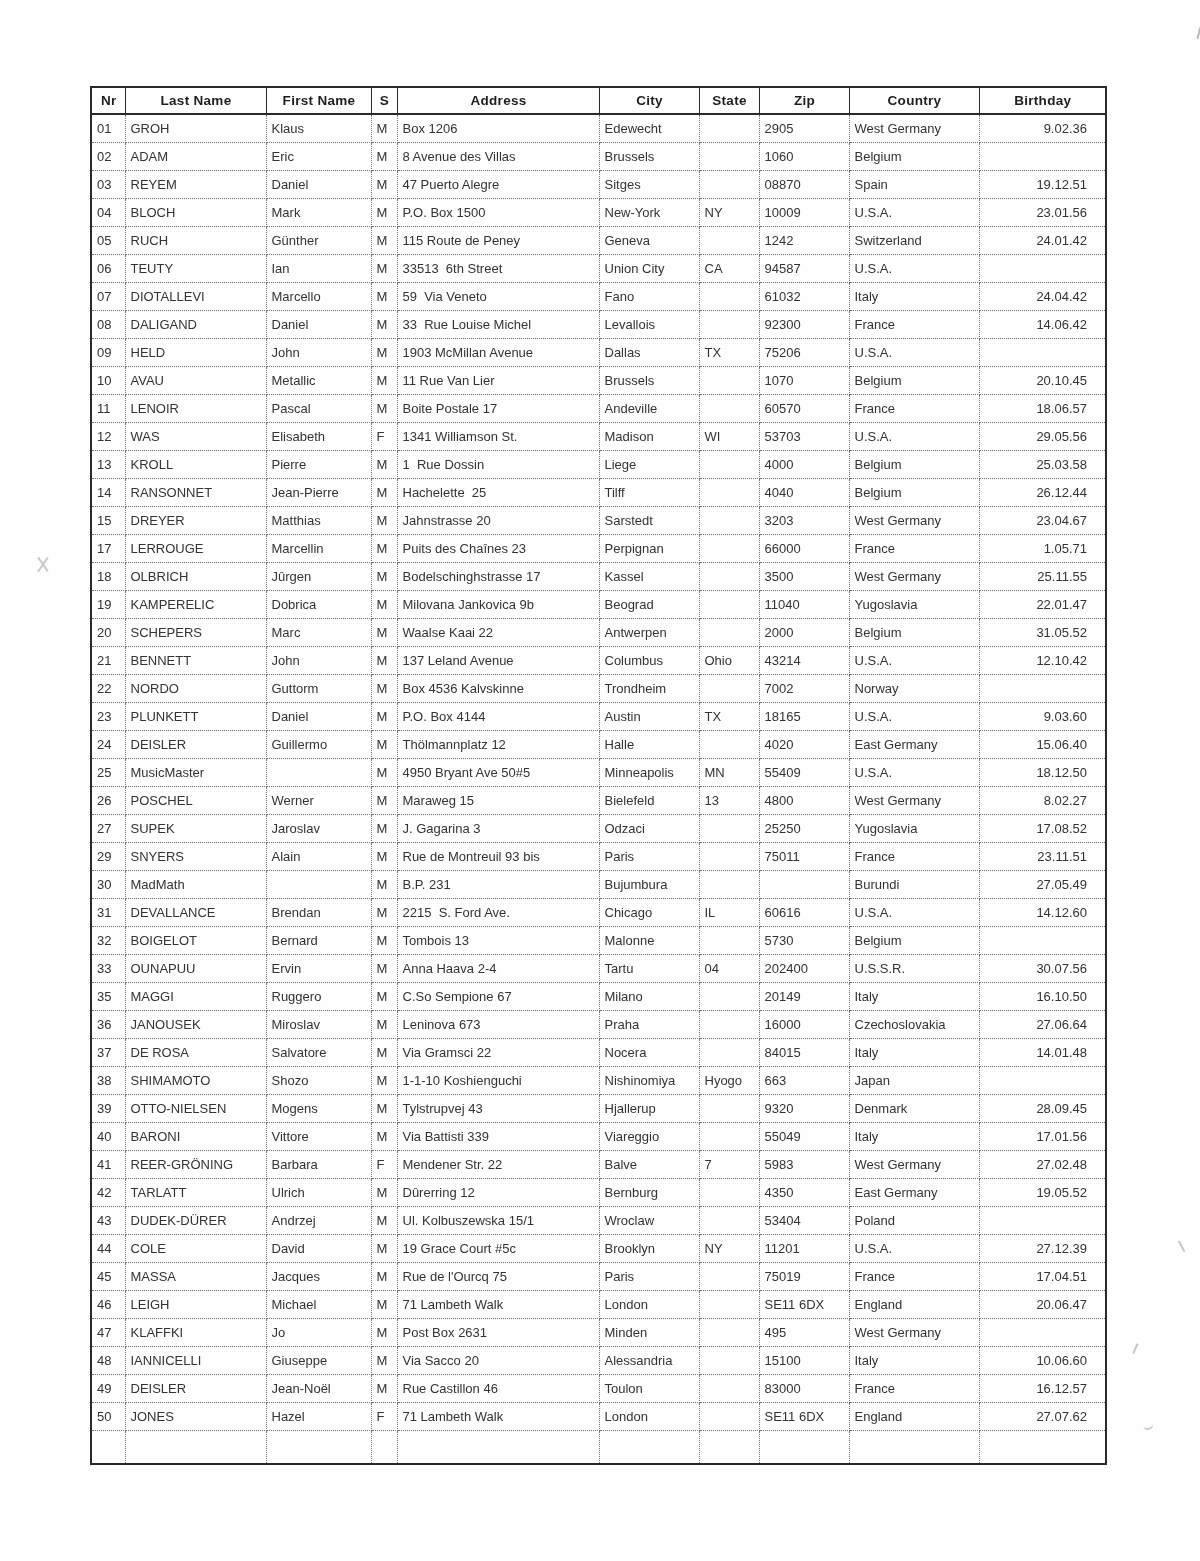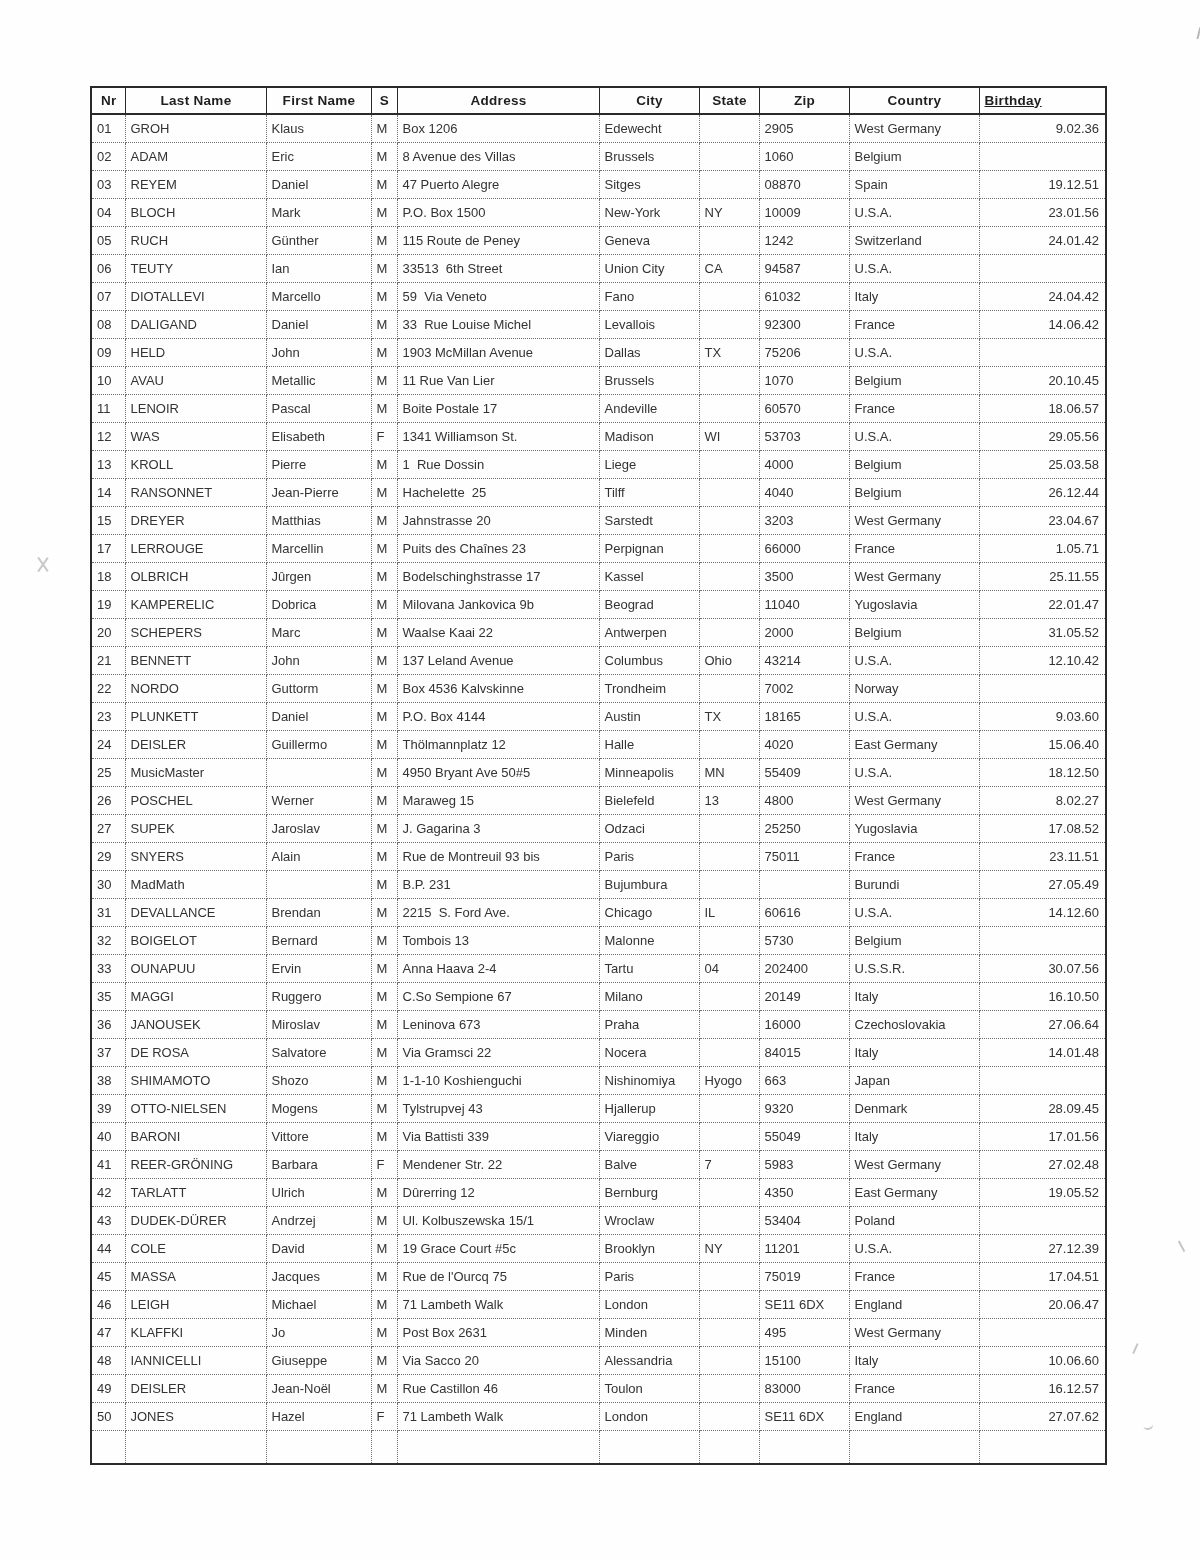--- a/index.html
+++ b/index.html
@@ -35,30 +35,30 @@
     font-weight: bold;
     color: #1f1f1f;
     text-align: center;
     padding: 2px 4px 3px 5px;
     height: 20px;
     white-space: pre;
     overflow: hidden;
     font-size: 13.5px;
     letter-spacing: 0.3px;
   }
-  table.addr th.num { text-align: left; text-decoration: underline; }
+  table.addr th.num { text-align: center; }
   table.addr td {
     border: 1px dotted #6f6f6f;
     padding: 2px 4px 2px 5px;
     height: 23px;
     white-space: pre;
     overflow: hidden;
     vertical-align: middle;
   }
-  table.addr td.num { text-align: right; padding-right: 6px; }
+  table.addr td.num { text-align: right; padding-right: 18px; }
   table.addr tr.blank td { height: 28px; border-bottom: none; }
   
   .artifact {
     position: absolute;
     background: transparent;
     pointer-events: none;
   }
   .a1 { top: 26px; left: 1188px; width: 10px; height: 12px;
         border-right: 2px solid #b9b9b9; transform: rotate(14deg); }
   .a2 { top: 556px; left: 36px; width: 14px; height: 16px; }

